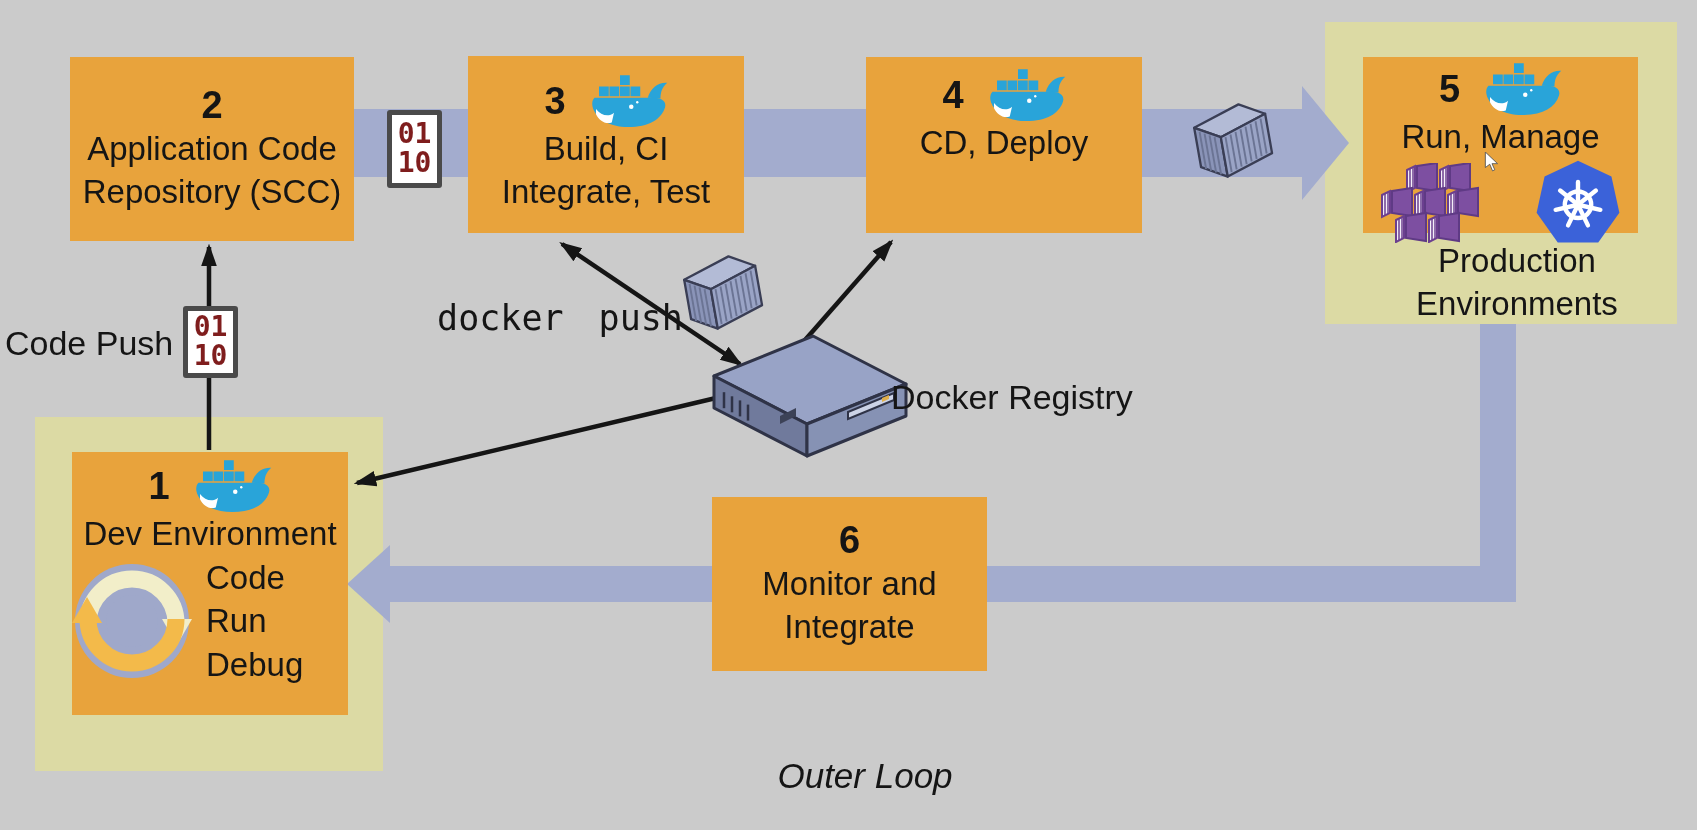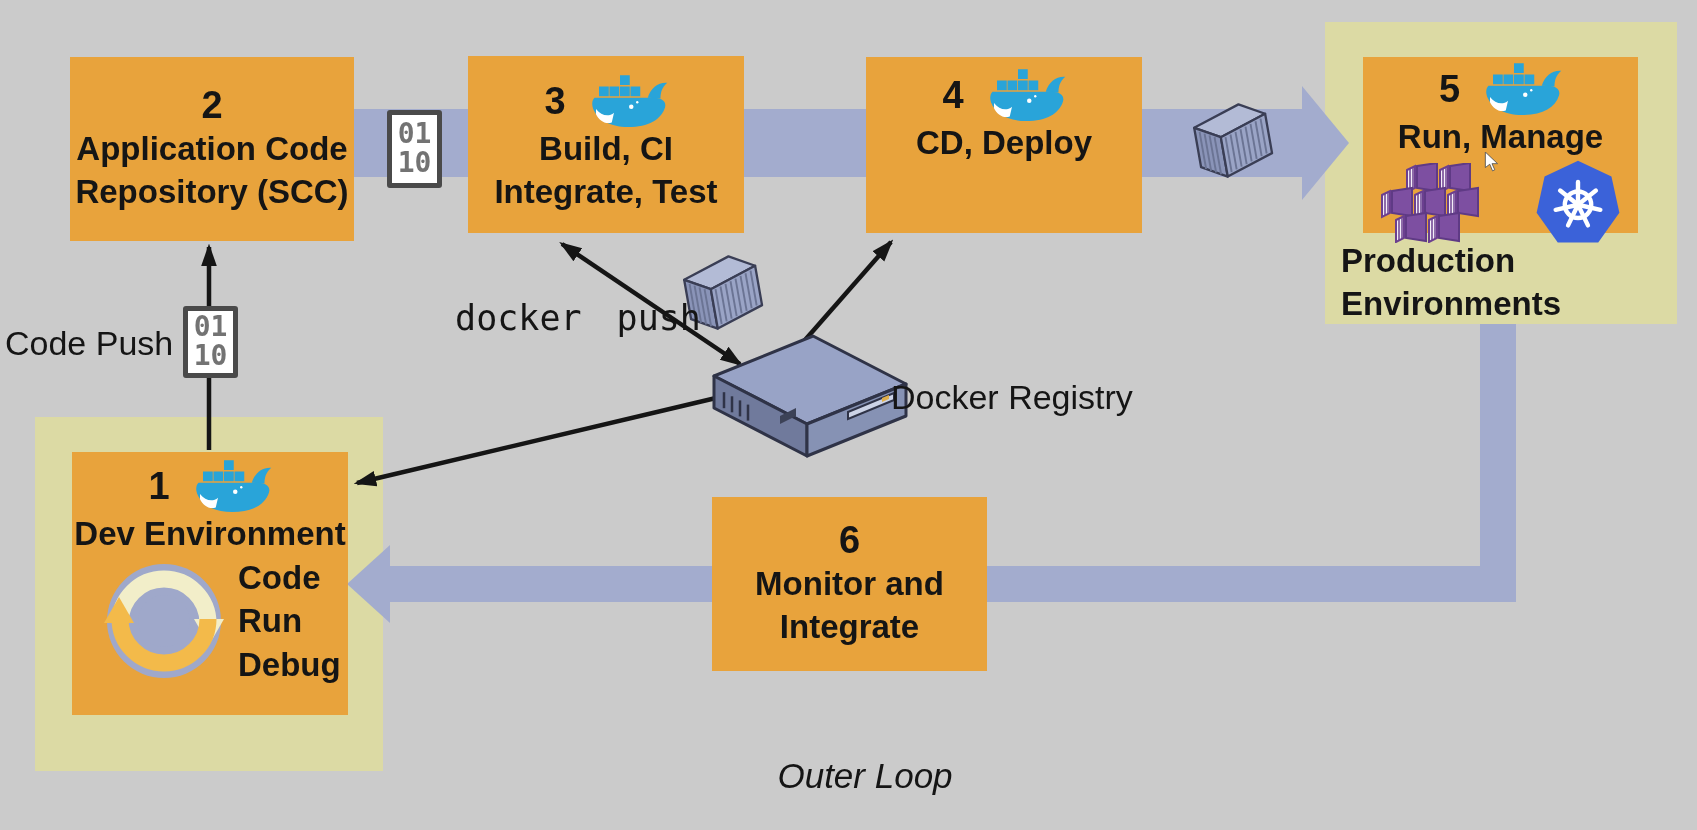--- a/index.html
+++ b/index.html
@@ -14,34 +14,34 @@
   .band { position:absolute; background:#a3acce; }
   .tri-right { position:absolute; background:#a3acce; clip-path:polygon(0% 0%,100% 50%,0% 100%); }
   .tri-left  { position:absolute; background:#a3acce; clip-path:polygon(100% 0%,0% 50%,100% 100%); }
   .box {
     position:absolute; background:#e8a33c;
     display:flex; flex-direction:column; align-items:center; justify-content:center;
     box-sizing:border-box;
   }
   .numrow { display:flex; align-items:center; justify-content:center; gap:24px; }
   .num { font-weight:bold; font-size:38px; line-height:1.15; }
-  .line { font-size:33px; line-height:1.3; text-align:left; white-space:nowrap;font-weight:bold; }
+  .line { font-size:33px; line-height:1.3; text-align:center; white-space:nowrap; }
   .whale-svg { width:78px; height:53px; }
   .binary {
     position:absolute; background:#ffffff; border:5px solid #4a4a4a; border-radius:3px;
     display:flex; flex-direction:column; align-items:center; justify-content:center;
     font-family:"DejaVu Sans Mono","Liberation Mono",monospace;
-    font-weight:bold; color:#737373; font-size:28px; line-height:1.02;
+    font-weight:bold; color:#7f1d1d; font-size:28px; line-height:1.02;
     box-sizing:border-box;
   }
   .label { position:absolute; font-size:34px; white-space:nowrap; }
   .label-italic { font-style:italic; font-size:35px; }
   .mono-label { font-family:"DejaVu Sans Mono","Liberation Mono",monospace; font-size:35px; word-spacing:14px; }
   .center { text-align:center;padding-left:16px; }
-  .loop-row { display:flex; align-items:center; gap:14px; width:100%; box-sizing:border-box; padding-left:32px; }
+  .loop-row { display:flex; align-items:center; gap:14px; width:100%; box-sizing:border-box; padding-left:0; }
   .loop-words { display:flex; flex-direction:column; align-items:flex-start; }
   .loop-words .line { line-height:1.32; }
   .icons-row { display:flex; align-items:center; justify-content:space-between; width:100%; box-sizing:border-box; padding:0 16px; }
   svg { display:block; }
 </style>
 </head>
 <body>
 
 <svg style="position:absolute;width:0;height:0" aria-hidden="true">
   <defs>
@@ -259,21 +259,21 @@
     <span>01</span>
     <span>10</span>
   </div>
   <div class="binary" style="left:183px; top:306px; width:55px; height:72px;">
     <span>01</span>
     <span>10</span>
   </div>
 
   <div class="label" style="left:5px; top:324px;">Code Push</div>
 
-  <div class="label mono-label center" style="left:422px; top:298px; width:280px;">docker push</div>
+  <div class="label mono-label center" style="left:404px; top:298px; width:280px;">docker push</div>
 
   <div class="label" style="left:891px; top:378px;">Docker Registry</div>
 
 
   <div class="label label-italic center" style="left:699px; top:756px; width:300px;">Outer Loop</div>
 
   <svg class="abs" style="left:1484px; top:152px;" width="16" height="20" viewBox="0 0 12 18">
     <polygon points="0,0 0,14 4,11 6.5,17 8.5,16 6,10.5 11,10.5" fill="#ffffff" stroke="#555" stroke-width="0.8"></polygon>
   </svg>
 

